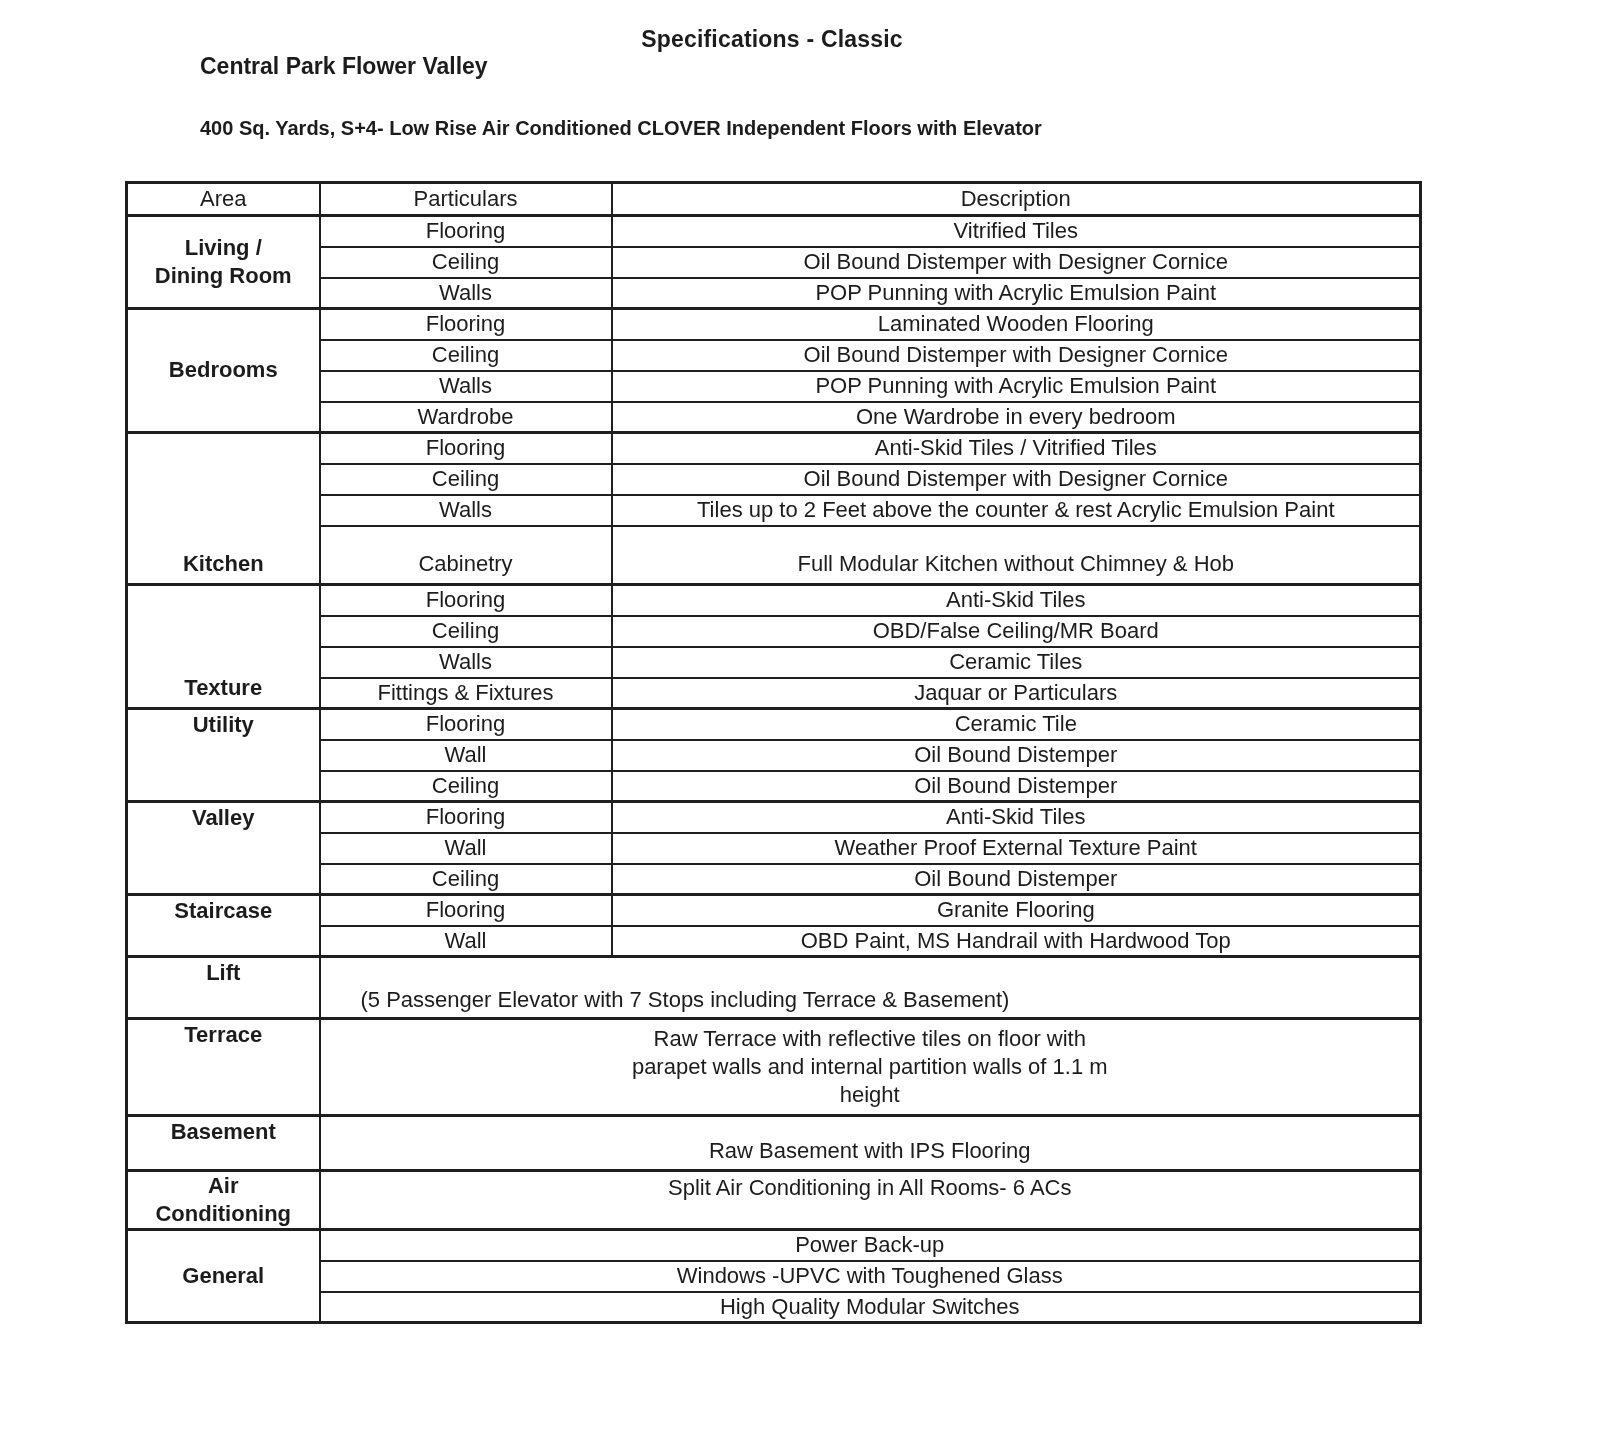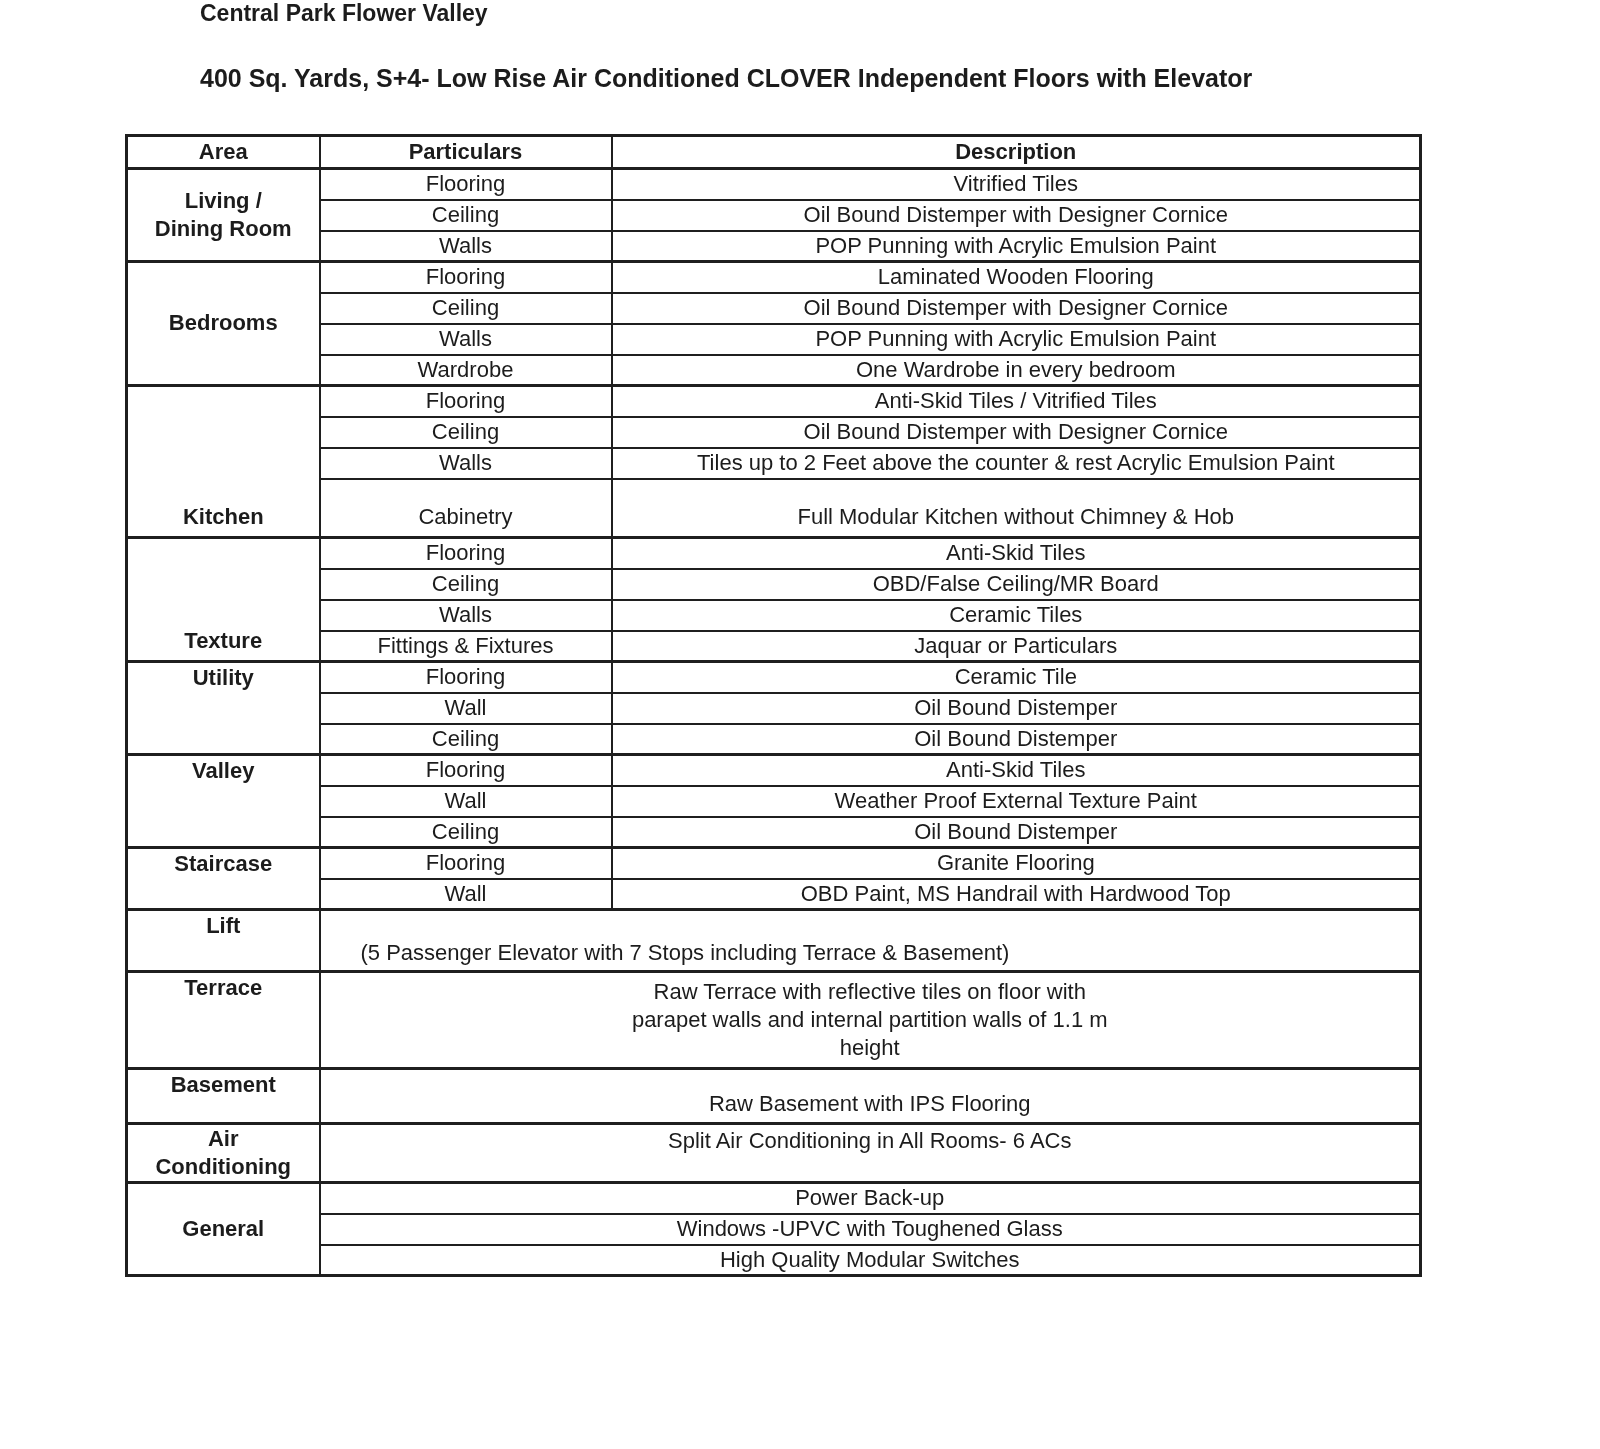--- a/index.html
+++ b/index.html
@@ -21,41 +21,41 @@
   }
   .doc-subtitle {
     padding-left: 75px;
     font-weight: bold;
     font-size: 23px;
   }
   .doc-subheading {
     margin-top: 37px;
     padding-left: 75px;
     font-weight: bold;
-    font-size: 25px;
+    font-size: 20px;
   }
 
   table.spec {
     margin-top: 41px;
     border-collapse: collapse;
     table-layout: fixed;
     width: 1294px;
     border: 3px solid #1f1f1f;
   }
   .spec th, .spec td {
     border: 2px solid #1f1f1f;
     padding: 0 4px;
     font-size: 22px;
     line-height: 1.28;
     text-align: center;
     vertical-align: middle;
     overflow: hidden;
   }
   .spec thead th {
-    font-weight: bold;
+    font-weight: normal;
     height: 30px;
     border-radius: 10px;
   }
   tr.r { height: 31px; }
   tr.gs td { border-top-width: 3px; }
 
   td.area {
     font-weight: bold;
     white-space: pre-line;
   }
@@ -81,20 +81,21 @@
   }
   td.base-cell { vertical-align: bottom; padding-bottom: 4px; }
   td.ac-cell   { vertical-align: top; padding-top: 2px; }
 </style>
 </head>
 <body>
 
 <div class="page">
   <div class="content">
 
+    <div class="doc-title">Specifications - Classic</div>
     <div class="doc-subtitle">Central Park Flower Valley</div>
     <div class="doc-subheading">400 Sq. Yards, S+4- Low Rise Air Conditioned CLOVER Independent Floors with Elevator</div>
 
     <table class="spec">
       <colgroup>
         <col style="width:193px">
         <col style="width:292px">
         <col style="width:809px">
       </colgroup>
       <thead>

